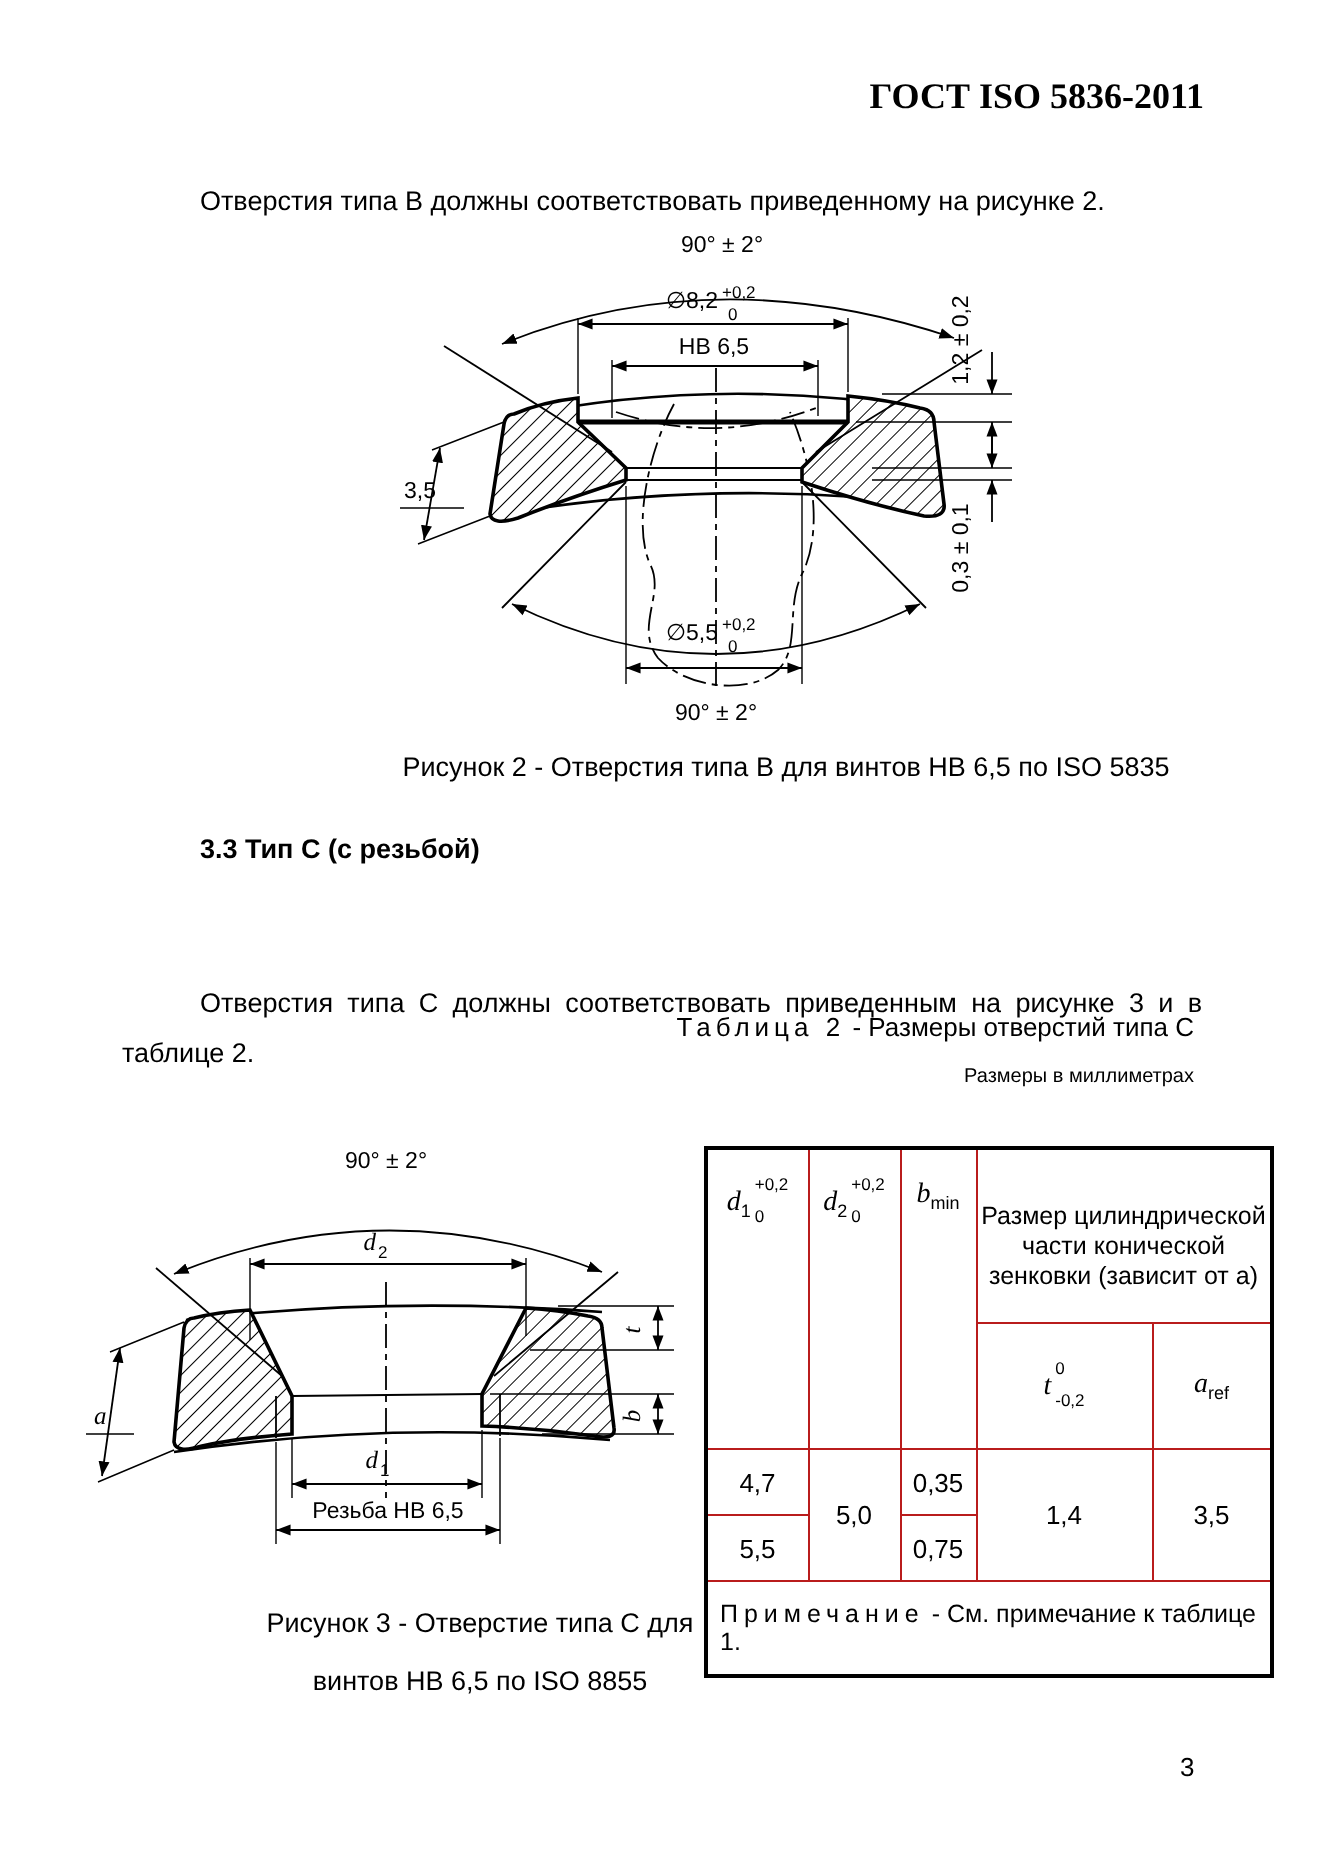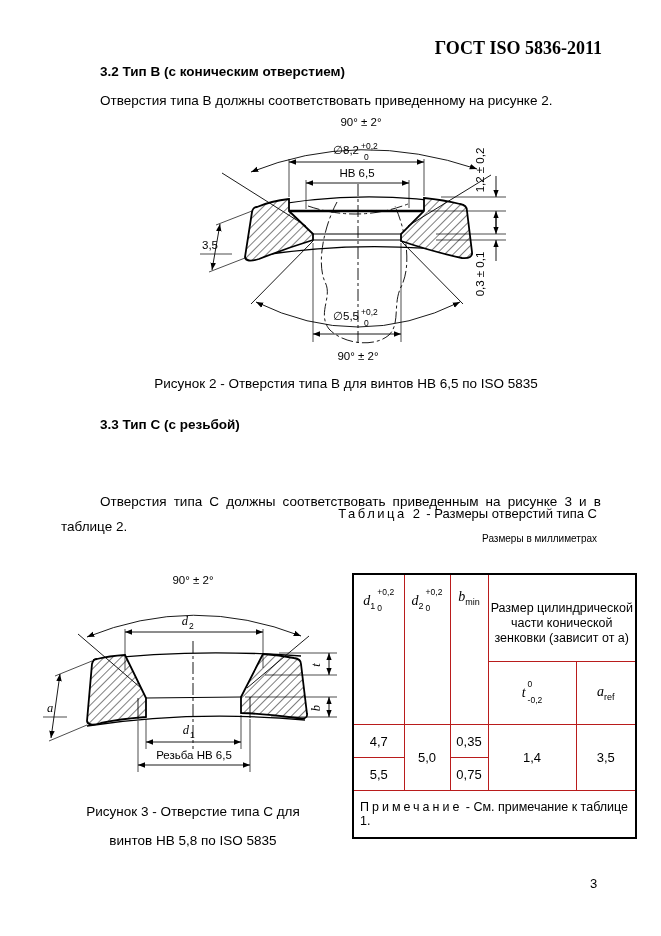--- a/index.html
+++ b/index.html
@@ -7,21 +7,21 @@
     position:relative;width:661px;height:936px;background:#fff;color:#000;
     font-family:"Liberation Sans",sans-serif;margin:0 auto;overflow:hidden;
   }
   .doc-header{
     position:absolute;top:38px;right:59px;
     font-family:"Liberation Serif",serif;font-weight:bold;font-size:18px;
   }
   .sec-heading{position:absolute;left:100px;font-weight:bold;font-size:13.5px;}
   .para{position:absolute;left:61px;width:540px;font-size:13.5px;line-height:25px;
     text-align:justify;text-indent:39px;}
-  .fig-caption{position:absolute;font-size:13.5px;text-align:center;}
+  .fig-caption{position:absolute;font-size:13.5px;text-align:center;margin-left:47px;}
   .tbl-title{position:absolute;top:506px;right:64px;text-align:right;font-size:13px;}
   .tbl-title .sp{letter-spacing:2.5px;}
   .tbl-units{position:absolute;top:533px;right:64px;text-align:right;font-size:10px;}
   table.t2{
     position:absolute;left:352px;top:573px;border-collapse:collapse;table-layout:fixed;
     font-size:13px;border:2px solid #000;
   }
   table.t2 th,table.t2 td{border:1px solid #b91c1c;text-align:center;padding:0 2px;font-weight:normal;}
   table.t2 .hdr1 th{height:76px;vertical-align:top;padding-top:14px;}
   table.t2 .hdr1 th.grp{vertical-align:middle;padding-top:10px;font-size:12.5px;line-height:15px;}
@@ -40,21 +40,20 @@
   svg text.it{font-family:"Liberation Serif",serif;font-style:italic;font-size:12.5px;}
   svg text.sm{font-size:8.5px;}
 </style>
 </head>
 <body>
 
 <div class="page">
 
   <div class="doc-header">ГОСТ ISO 5836-2011</div>
 
-  <div class="sec-heading" style="top:64px;">3.2  Тип B (с коническим отверстием)</div>
   <div class="para" style="top:88px;">Отверстия типа B должны соответствовать приведенному на рисунке 2.</div>
 
   <svg class="fig" style="left:196px;top:112px;" width="324" height="252" viewBox="0 0 324 252">
     <defs>
       <pattern id="h" width="6" height="6" patternUnits="userSpaceOnUse" patternTransform="rotate(45)">
         <rect width="6" height="6" fill="#fff"></rect>
         <line x1="0" y1="0" x2="0" y2="6" stroke="#000" stroke-width="1"></line>
       </pattern>
       <marker id="aE" viewBox="0 0 10 10" refX="9" refY="5" markerWidth="9" markerHeight="9" orient="auto">
         <path d="M0,1.6 L9,5 L0,8.4 Z" fill="#000"></path>
@@ -223,17 +222,17 @@
     <text x="279" y="98" text-anchor="middle" class="it" transform="rotate(-90 279 98)">t</text>
     <text x="279" y="141" text-anchor="middle" class="it" transform="rotate(-90 279 141)">b</text>
     <text x="6" y="145" class="it">a</text>
     <text x="148" y="167" text-anchor="end" class="it">d</text>
     <text x="149" y="171" class="sm">1</text>
     <text x="153" y="192" text-anchor="middle">Резьба HB 6,5</text>
   </svg>
 
   <div class="fig-caption" style="top:797px;left:62px;width:262px;line-height:29px;">
     <div>Рисунок 3 - Отверстие типа C для</div>
-    <div>винтов HB 5,8 по ISO 5835</div>
+    <div>винтов HB 6,5 по ISO 8855</div>
   </div>
 
   <div class="pagenum">3</div>
 </div>
 
 </body></html>

